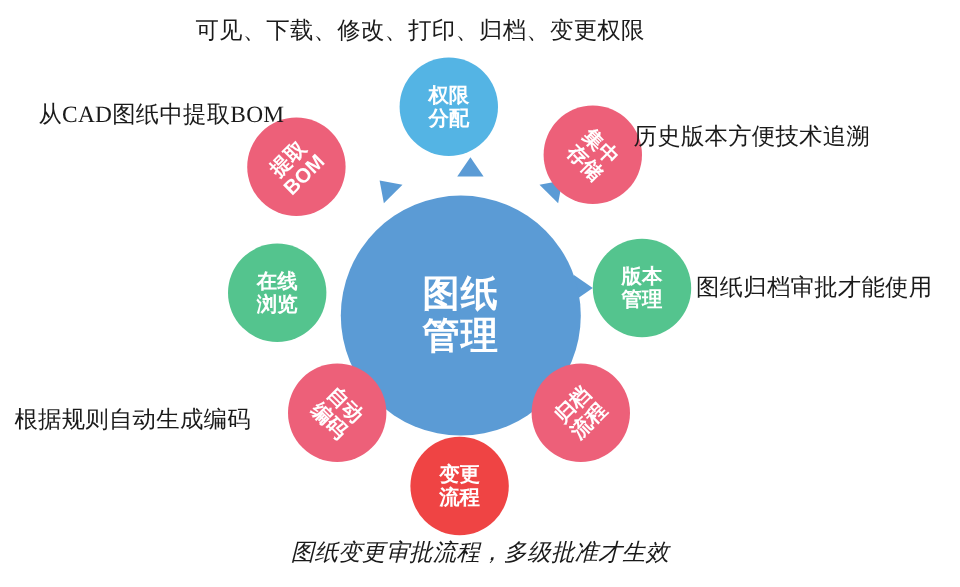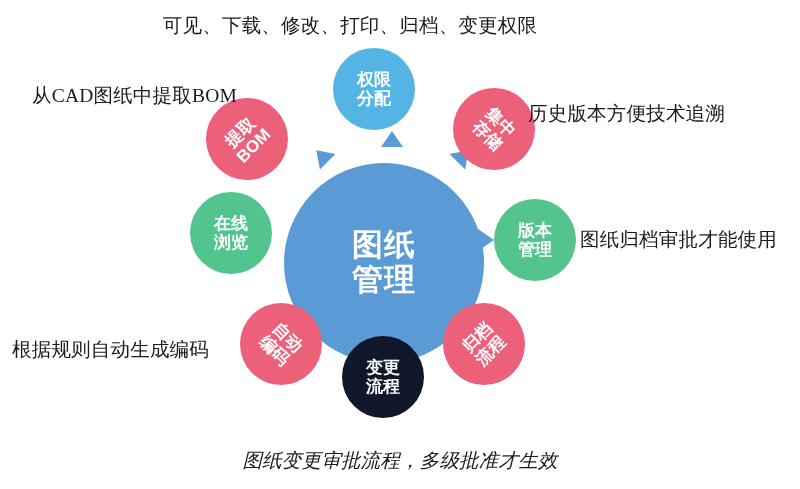--- a/index.html
+++ b/index.html
@@ -109,21 +109,21 @@
     </div>
   </div>
 
   <div class="node spoke" style="left:453px; top:88px; width:82px; height:82px; background:#ED6079;">
     <div style="transform: rotate(45deg);">
       <span class="node-text">集中</span>
       <span class="node-text">存储</span>
     </div>
   </div>
 
-  <div class="node spoke" style="left:190px; top:192px; width:82px; height:82px; background:#54C48E;">
+  <div class="node spoke" style="left:190px; top:203px; width:82px; height:82px; background:#54C48E;">
     <div>
       <span class="node-text">在线</span>
       <span class="node-text">浏览</span>
     </div>
   </div>
 
   <div class="node spoke" style="left:494px; top:199px; width:82px; height:82px; background:#54C48E;">
     <div>
       <span class="node-text">版本</span>
       <span class="node-text">管理</span>
@@ -137,21 +137,21 @@
     </div>
   </div>
 
   <div class="node spoke" style="left:443px; top:303px; width:82px; height:82px; background:#ED6079;">
     <div style="transform: rotate(-45deg);">
       <span class="node-text">归档</span>
       <span class="node-text">流程</span>
     </div>
   </div>
 
-  <div class="node spoke" style="left:342px; top:336px; width:82px; height:82px; background:#0f172a;text-align:right;">
+  <div class="node spoke" style="left:342px; top:364px; width:82px; height:82px; background:#ef4444;text-align:right;">
     <div>
       <span class="node-text">变更</span>
       <span class="node-text">流程</span>
     </div>
   </div>
 
   <div class="caption center" style="left:0px; top:12px; width:700px;">可见、下载、修改、打印、归档、变更权限</div>
 
   <div class="caption" style="left:32px; top:82px;">从CAD图纸中提取BOM</div>
 

